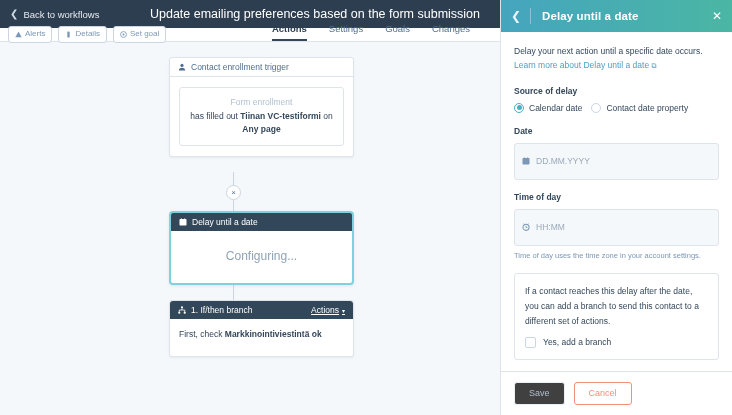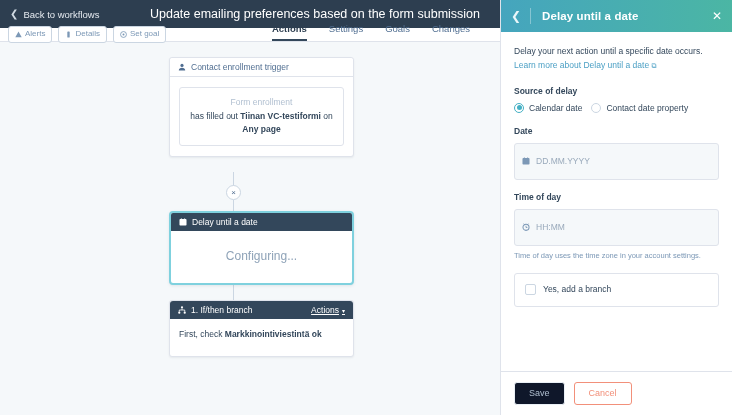--- a/index.html
+++ b/index.html
@@ -168,21 +168,21 @@
   .protip-title { font-size: 8px; font-weight: 700; color: #33475b; letter-spacing: .2px; }
   .protip-text { font-size: 8.5px; color: #33475b; line-height: 1.75; margin-bottom: 8px; }
   .cbrow { display: flex; align-items: center; gap: 7px; font-size: 8.5px; color: #33475b; cursor: pointer; }
   .cbox { width: 11px; height: 11px; border: 1px solid #cbd6e2; border-radius: 2px; background: #fff; flex: 0 0 11px; }
 
   .panel-footer {
     flex: 0 0 44px; border-top: 1px solid #dfe3eb;
     display: flex; align-items: center; gap: 9px; padding: 0 13px;
   }
   .btn { border-radius: 3px; font-size: 9px; padding: 5px 14px; cursor: pointer; line-height: 1.3; }
-  .btn-save { background: #0f172a; color: #b0bfd0; border: 1px solid #eaf0f6; }
+  .btn-save { background: #404040; color: #b0bfd0; border: 1px solid #eaf0f6; }
   .btn-cancel { background: #fff; color: #f2907a; border: 1px solid #f2907a; }
 </style>
 </head>
 <body>
 
 <div id="app">
 
   <div class="topbar">
     <div class="back-link">
       <span class="back-chevron">❮</span>
@@ -345,20 +345,21 @@
         <svg width="8" height="8" viewBox="0 0 10 10">
             <circle cx="5" cy="5.4" r="3.8" fill="none" stroke="#7c98b6" stroke-width="1.3"></circle>
             <path d="M5 3.4v2.2h1.7" stroke="#7c98b6" stroke-width="1.1" fill="none"></path>
             <path d="M2 1L3.4 2.2M8 1L6.6 2.2" stroke="#7c98b6" stroke-width="1.1"></path>
           </svg>
         <span class="ph">HH:MM</span>
       </div>
       <div class="hint">Time of day uses the time zone in your account settings.</div>
 
       <div class="protip">
+        <div class="protip-text">If a contact reaches this delay after the date, you can add a branch to send this contact to a different set of actions.</div>
         <div class="cbrow">
           <span class="cbox"></span>
           <span>Yes, add a branch</span>
         </div>
       </div>
 
     </div>
 
     <div class="panel-footer">
       <div class="btn btn-save">Save</div>

